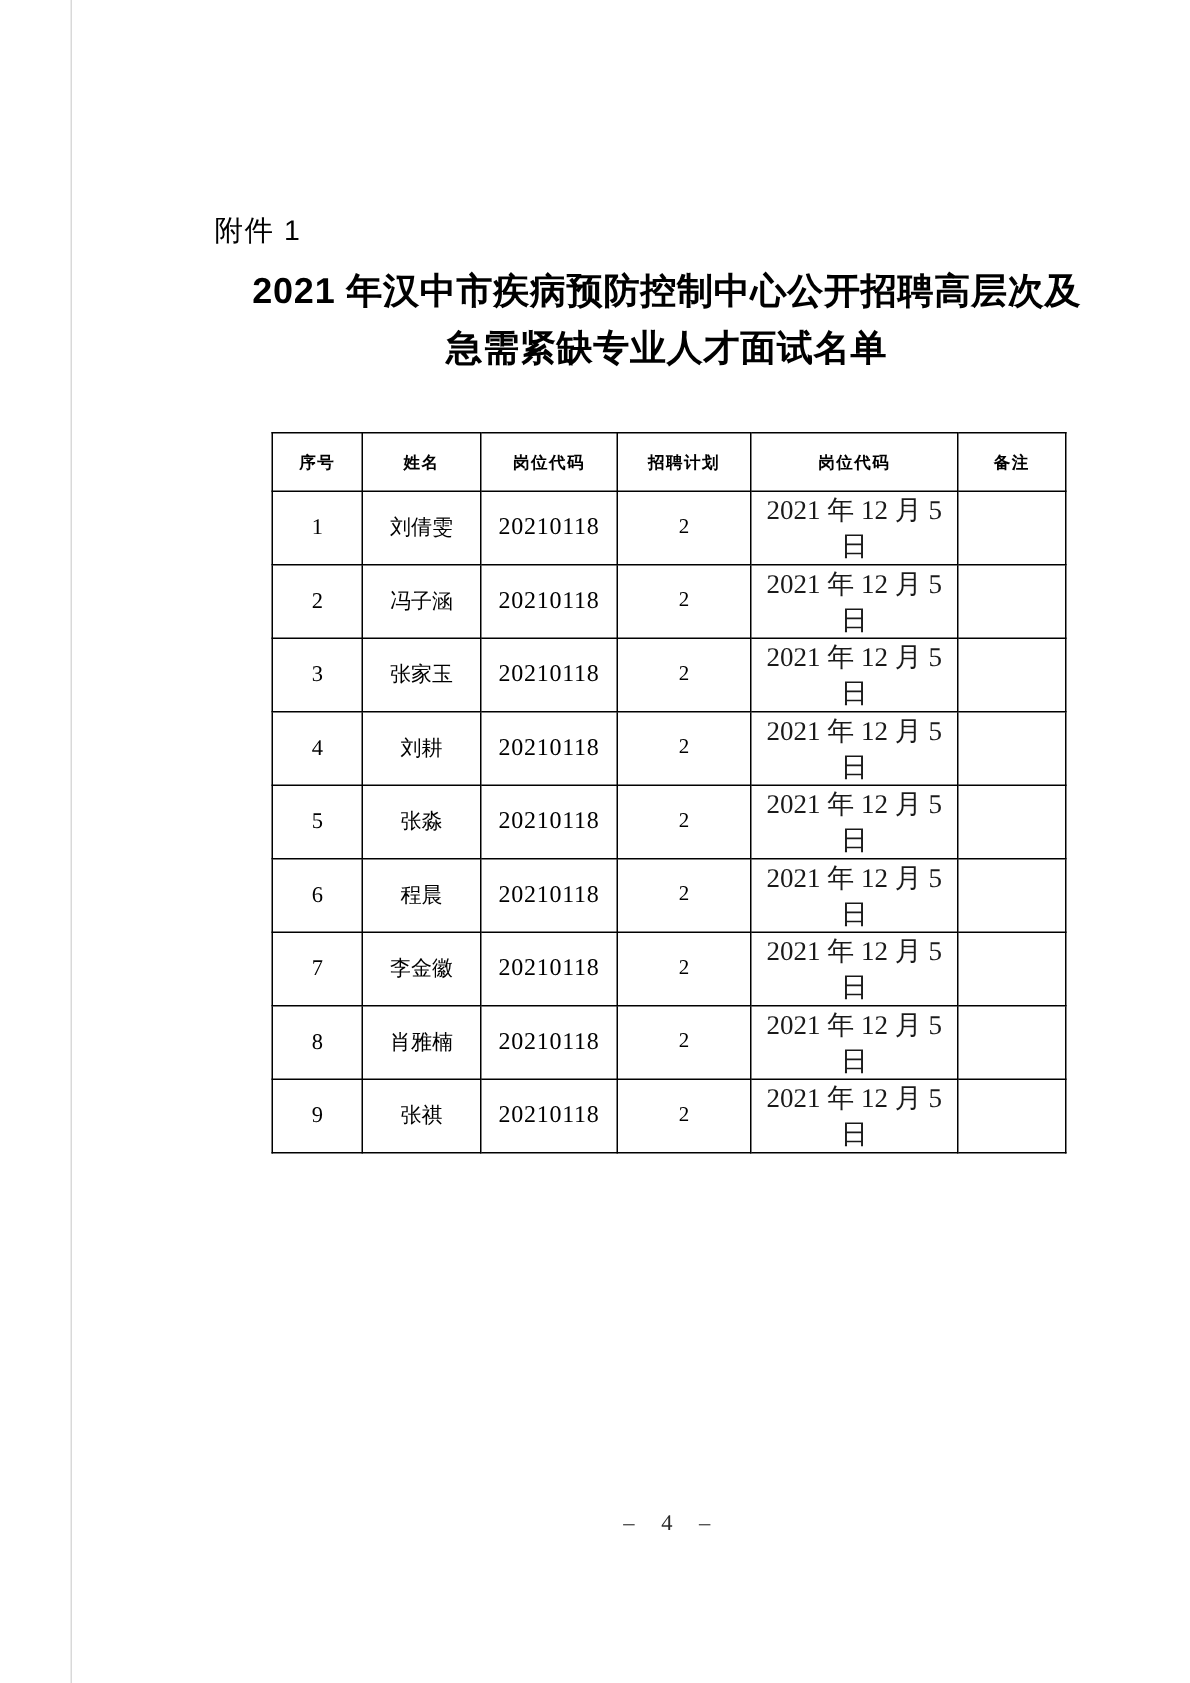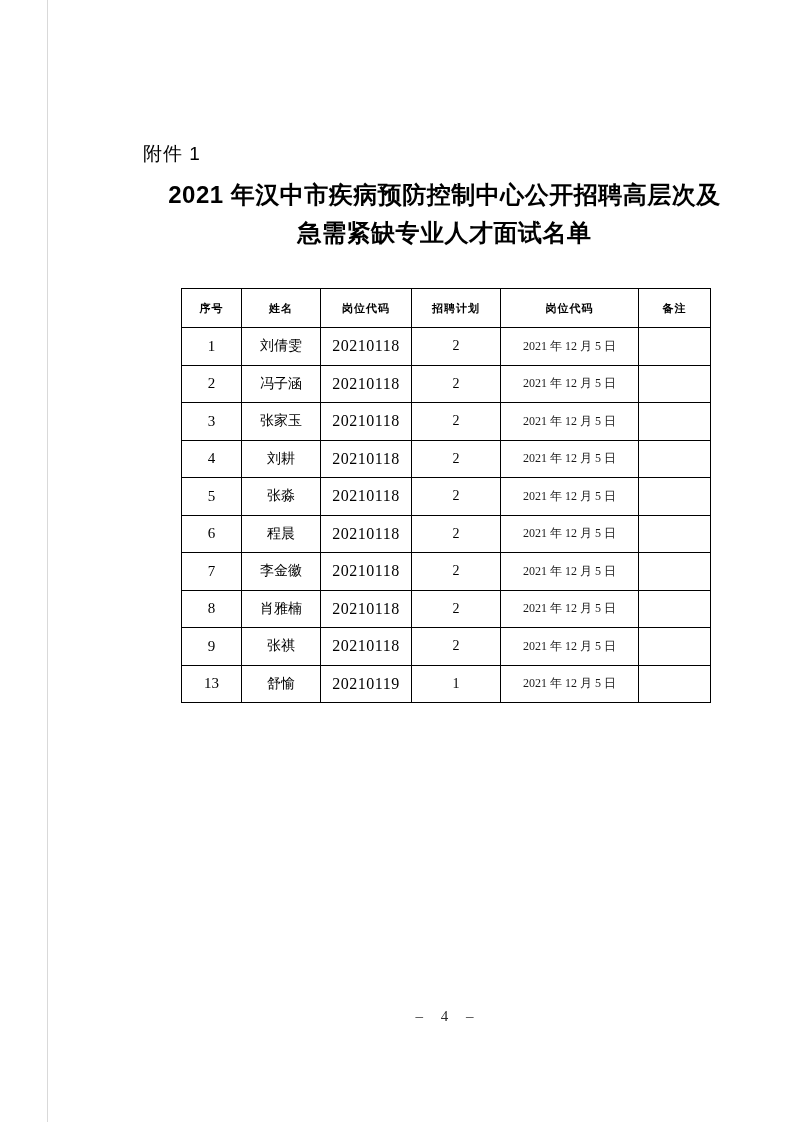--- a/index.html
+++ b/index.html
@@ -64,21 +64,21 @@
     letter-spacing: 1px;
   }
   table.roster td {
     height: 36.5px;
     font-family: "Liberation Serif", serif;
     font-size: 14px;
   }
   table.roster td.cell-index { font-size: 15px; }
   table.roster td.cell-position-code { font-size: 16px; letter-spacing: 0.5px; }
   table.roster td.cell-plan { font-size: 14px; }
-  table.roster td.cell-interview-time { font-size: 12px; color: #1a1a1a; }
+  table.roster td.cell-interview-time { font-size: 18px; color: #1a1a1a; }
   col.c-index { width: 60px; }
   col.c-name { width: 79px; }
   col.c-code { width: 91px; }
   col.c-plan { width: 89px; }
   col.c-time { width: 138px; }
   col.c-remark { width: 72px; }
   .page-number {
     position: absolute;
     left: 0;
     top: 1008px;
@@ -187,26 +187,18 @@
           <td class="cell-remark"></td>
         </tr>
         <tr>
           <td class="cell-index">9</td>
           <td class="cell-name">张祺</td>
           <td class="cell-position-code">20210118</td>
           <td class="cell-plan">2</td>
           <td class="cell-interview-time">2021 年 12 月 5 日</td>
           <td class="cell-remark"></td>
         </tr>
-        <tr>
-          <td class="cell-index">13</td>
-          <td class="cell-name">舒愉</td>
-          <td class="cell-position-code">20210119</td>
-          <td class="cell-plan">1</td>
-          <td class="cell-interview-time">2021 年 12 月 5 日</td>
-          <td class="cell-remark"></td>
-        </tr>
       </tbody>
   </table>
 
   <div class="page-number">– 4 –</div>
 
 </div>
 
 </body></html>

